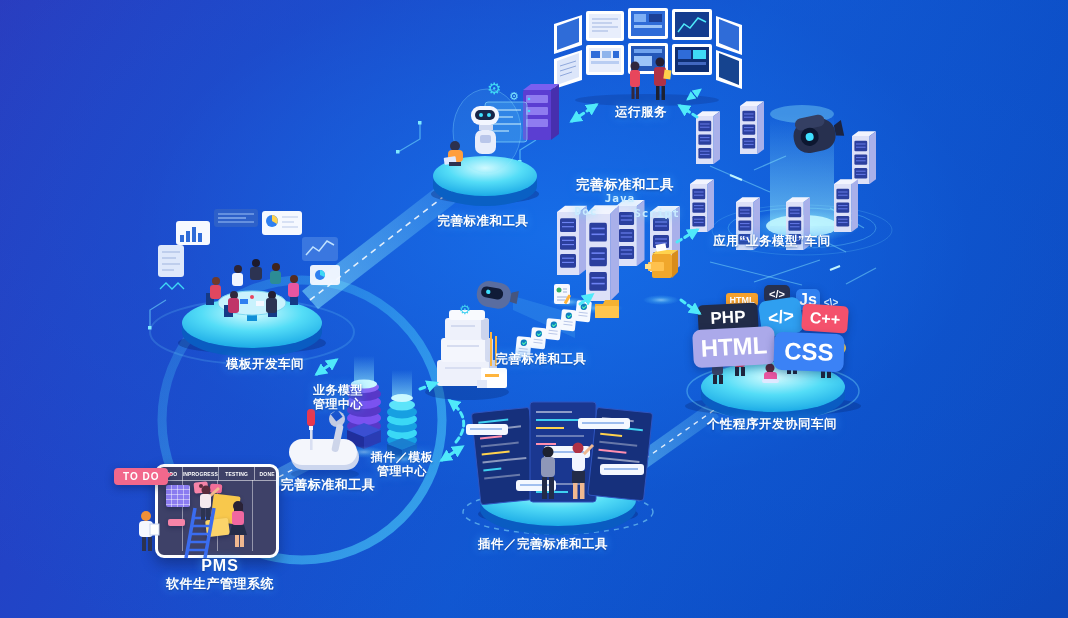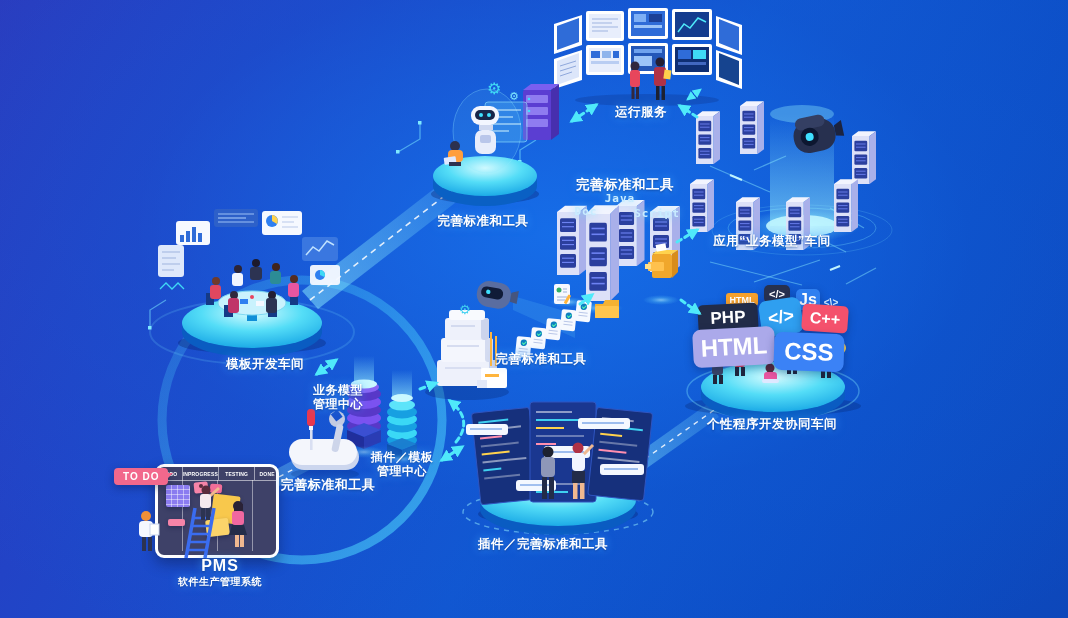--- a/index.html
+++ b/index.html
@@ -11,21 +11,21 @@
   .layer{position:absolute;left:0;top:0;pointer-events:none;}
   .st{position:absolute;}
   .st svg{display:block;overflow:visible;}
   .lbl{position:absolute;transform:translateX(-50%);color:#fff;font-weight:bold;font-size:12.5px;
     white-space:nowrap;text-align:center;letter-spacing:.5px;
     text-shadow:0 0 10px rgba(60,160,255,.9),0 1px 2px rgba(0,30,100,.6);z-index:30;}
   .lbl.big{font-size:13.5px;}
   .lbl.small{font-size:13px;}
   .lbl.two{font-size:12px;line-height:13.5px;}
   .lbl.title{font-size:16px;letter-spacing:1px;}
-  .lbl.subtitle{font-size:10px;}
+  .lbl.subtitle{font-size:13px;}
   .mono{position:absolute;transform:translateX(-50%);font-family:"DejaVu Sans Mono",monospace;
     color:#c8ecff;font-size:11px;font-weight:bold;letter-spacing:1px;white-space:nowrap;
     text-shadow:0 0 8px rgba(120,220,255,.95);z-index:30;}
   .chip{position:absolute;display:flex;align-items:center;justify-content:center;color:#fff;font-weight:bold;
     border-radius:5px;box-shadow:0 3px 8px rgba(8,25,80,.35);z-index:25;
     font-family:"Liberation Sans","DejaVu Sans",sans-serif;}
   .chip.plain{background:transparent !important;box-shadow:none;color:#d6ecff;}
   
   .board{position:absolute;left:57px;top:26px;width:118px;height:88px;background:#3e4168;
     border:3px solid #fff;border-radius:9px;box-shadow:0 6px 14px rgba(10,20,60,.4);z-index:12;}

